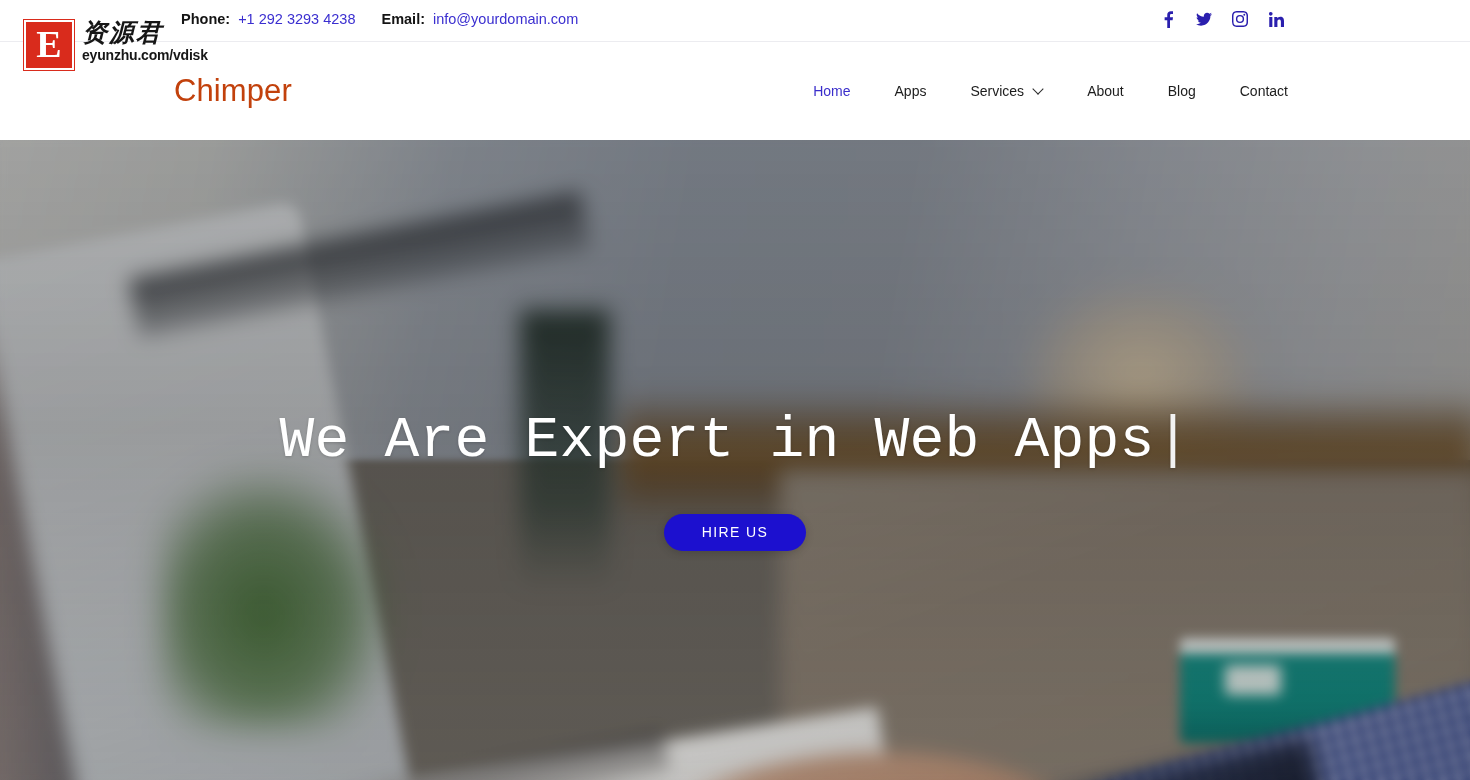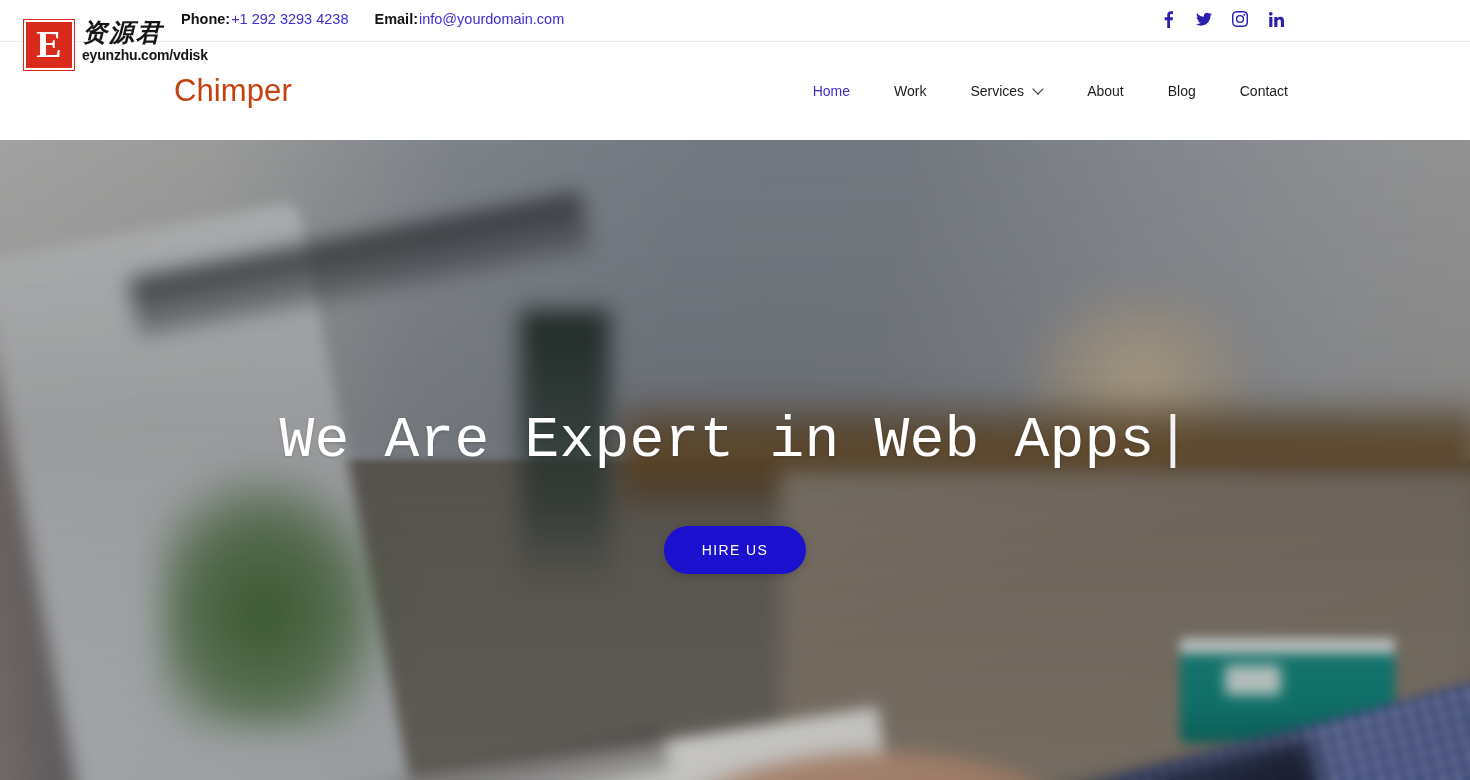--- a/index.html
+++ b/index.html
@@ -21,21 +21,21 @@
     border-bottom:1px solid #ececf0;
   }
   .topbar-contact{
     position:absolute;
     left:181px; top:11px;
     font-size:14.5px;
     color:#1b1b1b;
     white-space:nowrap;
   }
   .ct-label{ font-weight:bold; color:#141414; }
-  .ct-value{ color:#3b2fd0; margin-left:1px; }
+  .ct-value{ color:#3b2fd0; margin-left:8px; }
   .ct-gap{ display:inline-block; width:26px; }
 
   .topbar-social{
     position:absolute;
     right:186px; top:10px;
     display:flex;
     align-items:center;
     gap:20px;
   }
   .soc{
@@ -276,27 +276,27 @@
     color:#f2f2f2;
     margin-left:1px;
   }
   .hero-sub{
     margin-top:20px;
     font-size:20px;
     color:rgba(245,245,245,.72);
     letter-spacing:.2px;
   }
   .hero-btn{
-    margin-top:53px;
+    margin-top:41px;
     background:#1c10cf;
     color:#ffffff;
     border:none;
     border-radius:40px;
     padding:0 38px;
-    height:48px;
+    height:37px;
     font-size:14px;
     letter-spacing:1.4px;
     font-family:"Liberation Sans", sans-serif;
     cursor:pointer;
     box-shadow:0 2px 8px rgba(0,0,0,.18);
   }
 
   
   .watermark{
     position:absolute;
@@ -381,21 +381,21 @@
 </div>
 
 <div class="header">
   <div class="brand">Chimper</div>
 
   <nav class="nav">
     <div class="nav-item active">
       <span>Home</span>
     </div>
     <div class="nav-item">
-      <span>Work</span>
+      <span>Apps</span>
     </div>
     <div class="nav-item">
       <span>Services</span>
       <span class="chev"></span>
     </div>
     <div class="nav-item">
       <span>About</span>
     </div>
     <div class="nav-item">
       <span>Blog</span>

